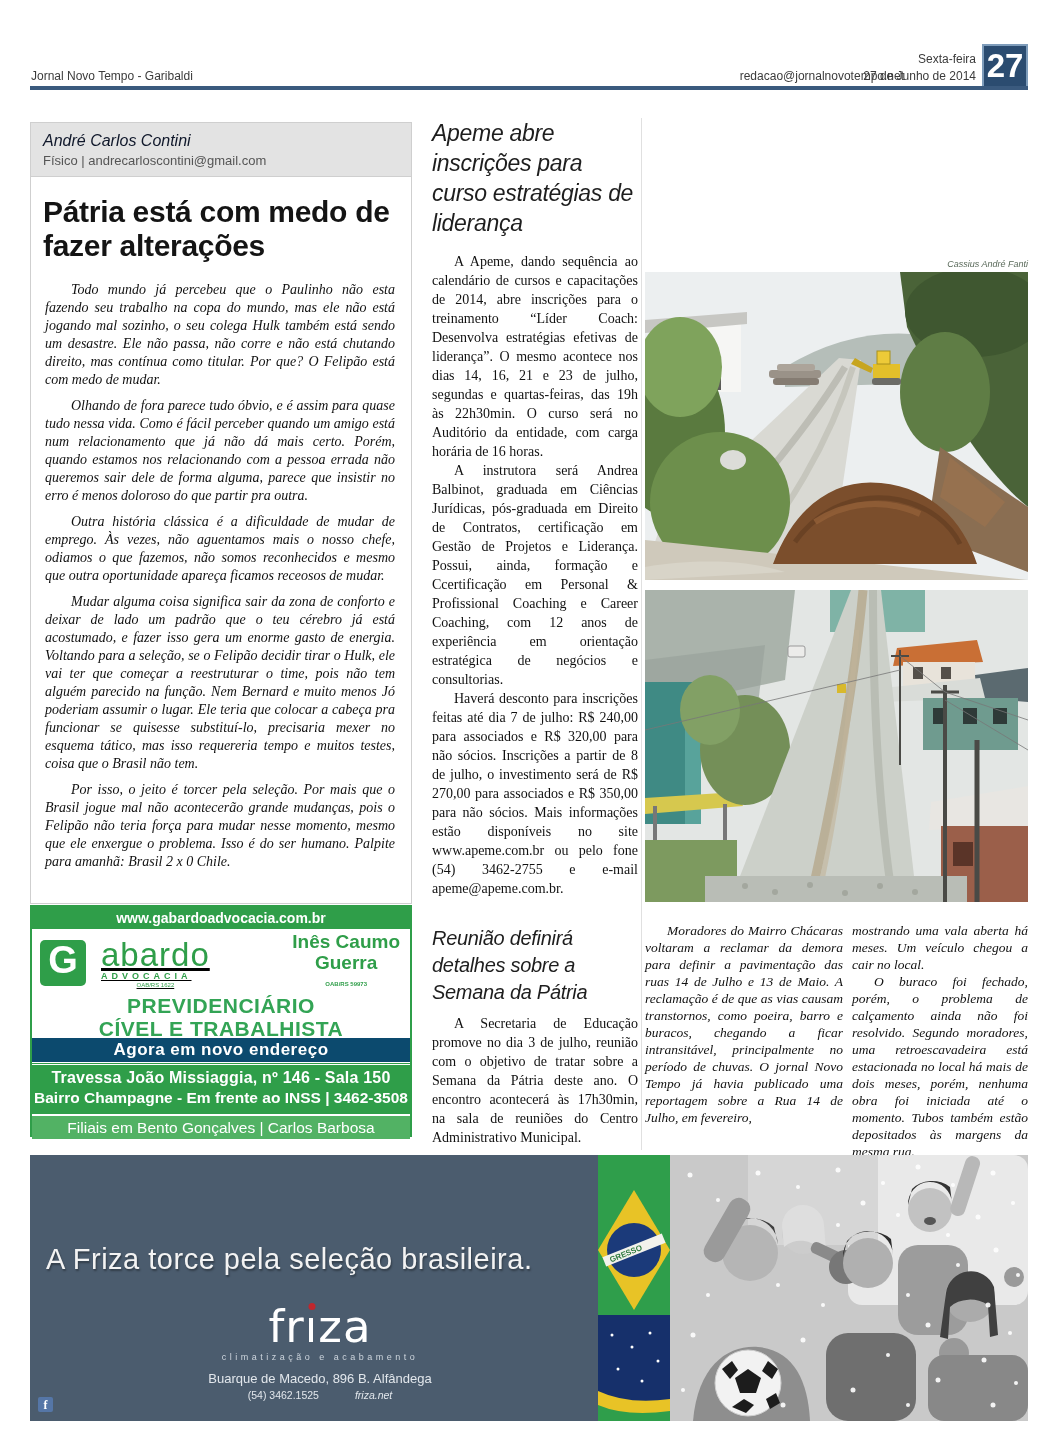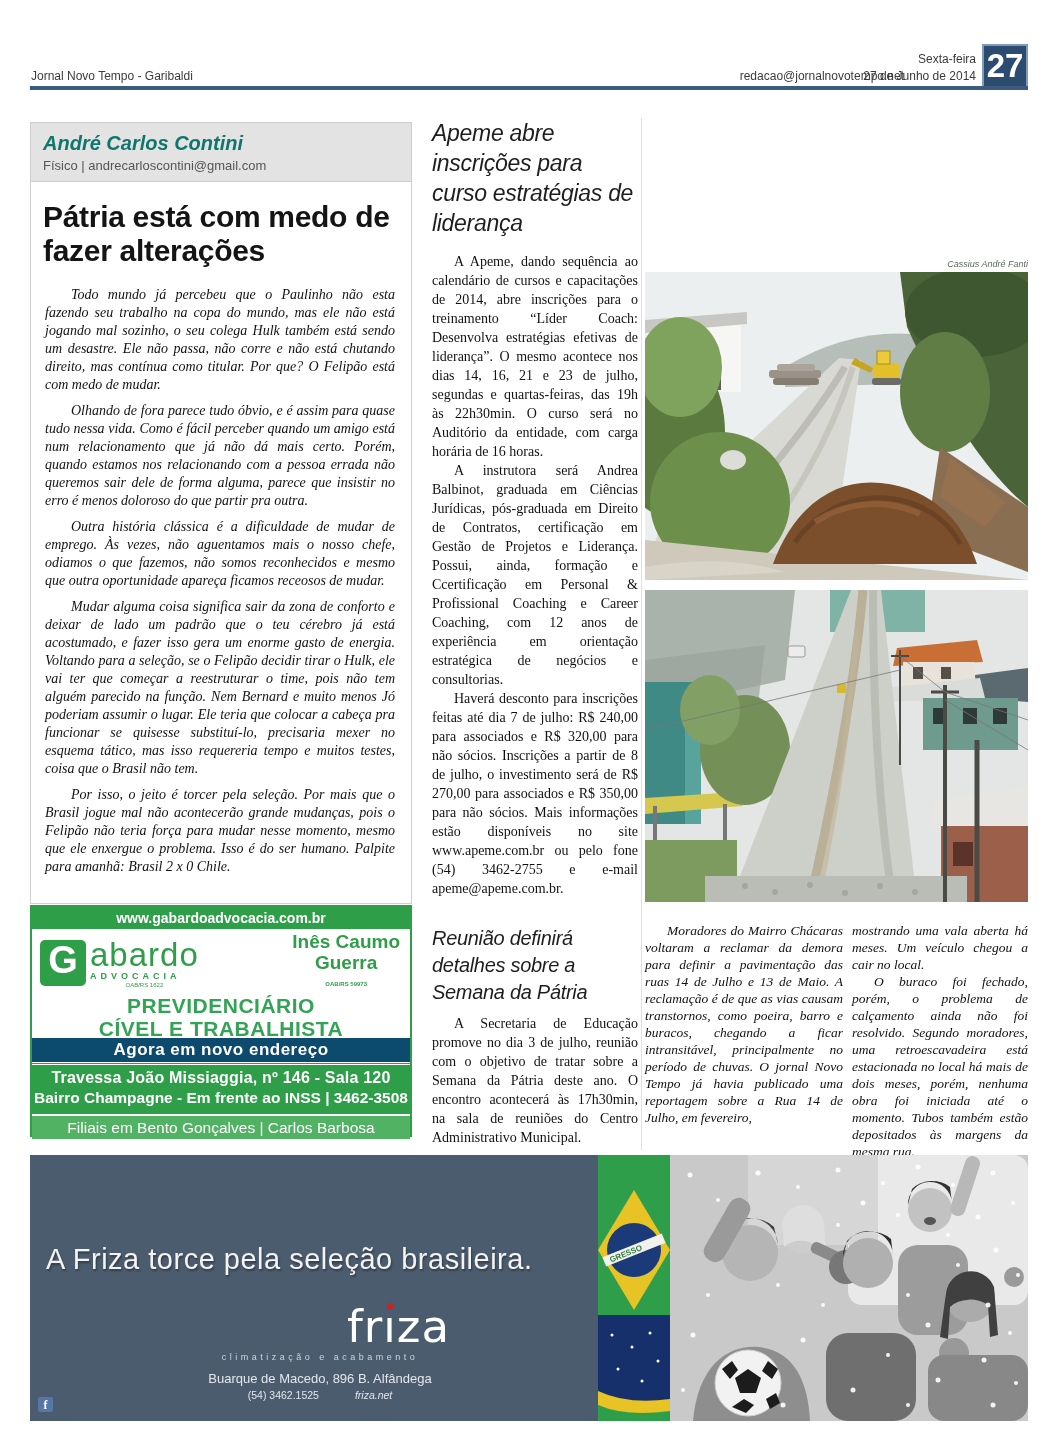--- a/index.html
+++ b/index.html
@@ -11,21 +11,21 @@
   .mast-center { position:absolute; left:0; top:69px; width:904px; text-align:right; font-size:12px; color:#3b3b3b; }
   .mast-date { position:absolute; right:82px; top:51px; text-align:right; font-size:12px; color:#3b3b3b; line-height:17px; }
   .page-num { position:absolute; right:30px; top:44px; width:46px; height:44px; background:#2b4c70;
               box-shadow: inset 0 0 0 2px #7e9cba; display:flex; align-items:center; justify-content:center;
               color:#fff; font-size:33px; font-weight:bold; }
   .top-rule { position:absolute; left:30px; top:86px; width:998px; height:4px; background:#3a5a7e; }
 
   
   .left-article { position:absolute; left:30px; top:122px; width:382px; height:782px; border:1px solid #cfcfcf; background:#fff; }
   .author-box { background:#e3e3e3; padding:9px 12px 8px 12px; border-bottom:1px solid #cfcfcf; }
-  .author-name { font-size:20px; font-weight:bold; font-style:italic; color:#0f766e; }
+  .author-name { font-size:16px; font-weight:normal; font-style:italic; color:#0f172a; }
   .author-meta { font-size:13px; color:#555; margin-top:3px; }
   .left-title { padding:18px 12px 10px 12px; font-size:30px; line-height:34px; font-weight:bold; color:#141414; letter-spacing:-0.3px; }
   .left-body { padding:8px 16px 0 14px; font-family:"Liberation Serif", serif; font-style:italic;
                font-size:14px; line-height:18px; text-align:justify; color:#111; }
   .left-body p { text-indent:26px; margin-bottom:8px; }
 
   
   .mid-col { position:absolute; left:432px; top:118px; width:206px; }
   .mid-title { font-style:italic; font-size:23px; line-height:30px; color:#1e1e1e; margin-bottom:14px; letter-spacing:-0.3px; }
   .serif-body { font-family:"Liberation Serif", serif; font-size:14px; line-height:19px; text-align:justify; color:#111; }
@@ -48,41 +48,41 @@
                  text-align:justify; color:#111; }
   .italic-body p { text-indent:22px; }
 
   
   .gabardo { position:absolute; left:30px; top:905px; width:382px; height:232px; border:2px solid #2f9e49; background:#fff; }
   .gab-row1 { height:22px; background:#2f9e49; color:#fff; font-weight:bold; font-size:14px;
               display:flex; align-items:center; justify-content:center; }
   .gab-logo-row { height:63px; display:flex; align-items:center; padding:4px 10px 0 8px; }
   .g-box { width:46px; height:46px; background:#2f9e49; border-radius:5px; color:#fff; font-size:38px; font-weight:bold;
            display:flex; align-items:center; justify-content:center; padding-bottom:4px; }
-  .gab-wordmark { margin-left:4px; line-height:1; }
+  .gab-wordmark { margin-left:15px; line-height:1;text-decoration:underline; }
   .gab-abardo { font-size:33px; color:#2f9e49; letter-spacing:1px; }
   .gab-advocacia { font-size:9px; color:#2f9e49; letter-spacing:4px; margin-top:1px; font-weight:bold; }
   .gab-oab { font-size:6px; color:#2f9e49; text-align:center; margin-top:1px; }
   .gab-ines { margin-left:auto; text-align:center; color:#2f9e49; font-weight:bold; font-size:19px; line-height:21px; }
   .gab-prev { height:46px; text-align:center; color:#33a455; font-weight:bold; font-size:21px; line-height:23px; letter-spacing:0.5px; padding-top:2px; }
   .gab-agora { height:24px; background:#0c4a6e; color:#fff; font-weight:bold; font-size:17px;
                display:flex; align-items:center; justify-content:center; letter-spacing:0.5px; }
   .gab-addr { height:52px; background:#2f9e49; color:#fff; border-top:3px double #fff; text-align:center;
               font-weight:bold; padding-top:4px; }
   .gab-addr .l1 { font-size:16px; letter-spacing:0.2px; }
   .gab-addr .l2 { font-size:15.5px; margin-top:2px; }
   .gab-filiais { height:25px; background:#52b264; border-top:2px solid #fff; color:#fff; font-size:15.5px;
                  display:flex; align-items:center; justify-content:center; }
 
   
   .friza { position:absolute; left:30px; top:1155px; width:998px; height:266px; background:#4b5c6e; overflow:hidden; }
   .friza-tagline { position:absolute; left:16px; top:88px; font-size:29px; color:#f3f3f3; letter-spacing:0.5px;
                    text-shadow:1px 2px 2px rgba(0,0,0,0.35); }
   .friza-logo { position:absolute; left:160px; top:148px; width:260px; text-align:center; color:#fff; }
-  .friza-word { font-family:"DejaVu Sans", sans-serif; font-size:45px; line-height:48px; letter-spacing:1px;text-align:right; }
+  .friza-word { font-family:"DejaVu Sans", sans-serif; font-size:45px; line-height:48px; letter-spacing:1px; }
   .friza-word .dot-i { position:relative; }
   .friza-word .dot-i::after { content:""; position:absolute; width:7px; height:7px; border-radius:50%;
                               background:#c0272d; top:3px; left:50%; transform:translateX(-50%); }
   .friza-sub { font-size:9px; letter-spacing:3.5px; color:#cdd5dd; margin-top:1px; }
   .friza-addr { font-size:13px; color:#e2e7ec; margin-top:9px; }
   .friza-contact { font-size:10.5px; color:#e2e7ec; margin-top:3px; display:flex; justify-content:center; gap:36px;align-items:center; }
   .friza-site { font-style:italic; }
   .fb-icon { position:absolute; left:8px; bottom:9px; width:15px; height:15px; background:#5576a7; border-radius:2px;
              color:#fff; font-family:"Liberation Serif", serif; font-weight:bold; font-size:12px;
              display:flex; align-items:flex-end; justify-content:center; line-height:14px; }
@@ -258,21 +258,21 @@
         <div>Guerra</div>
         <div class="gab-oab">OAB/RS 59973</div>
       </div>
     </div>
     <div class="gab-prev">
       <div>PREVIDENCIÁRIO</div>
       <div>CÍVEL E TRABALHISTA</div>
     </div>
     <div class="gab-agora">Agora em novo endereço</div>
     <div class="gab-addr">
-      <div class="l1">Travessa  João  Missiaggia,  nº  146  -  Sala  120</div>
+      <div class="l1">Travessa  João  Missiaggia,  nº  146  -  Sala  150</div>
       <div class="l2">Bairro Champagne - Em frente ao INSS | 3462-3508</div>
     </div>
     <div class="gab-filiais">Filiais em Bento Gonçalves | Carlos Barbosa</div>
   </div>
 
   <div class="friza">
     <div class="friza-photo">
       <svg width="430" height="266" viewBox="0 0 430 266">
         <rect x="0" y="0" width="430" height="266" fill="#c9c9c9"></rect>
         <rect x="250" y="0" width="180" height="150" rx="14" fill="#e9e9e9"></rect>

